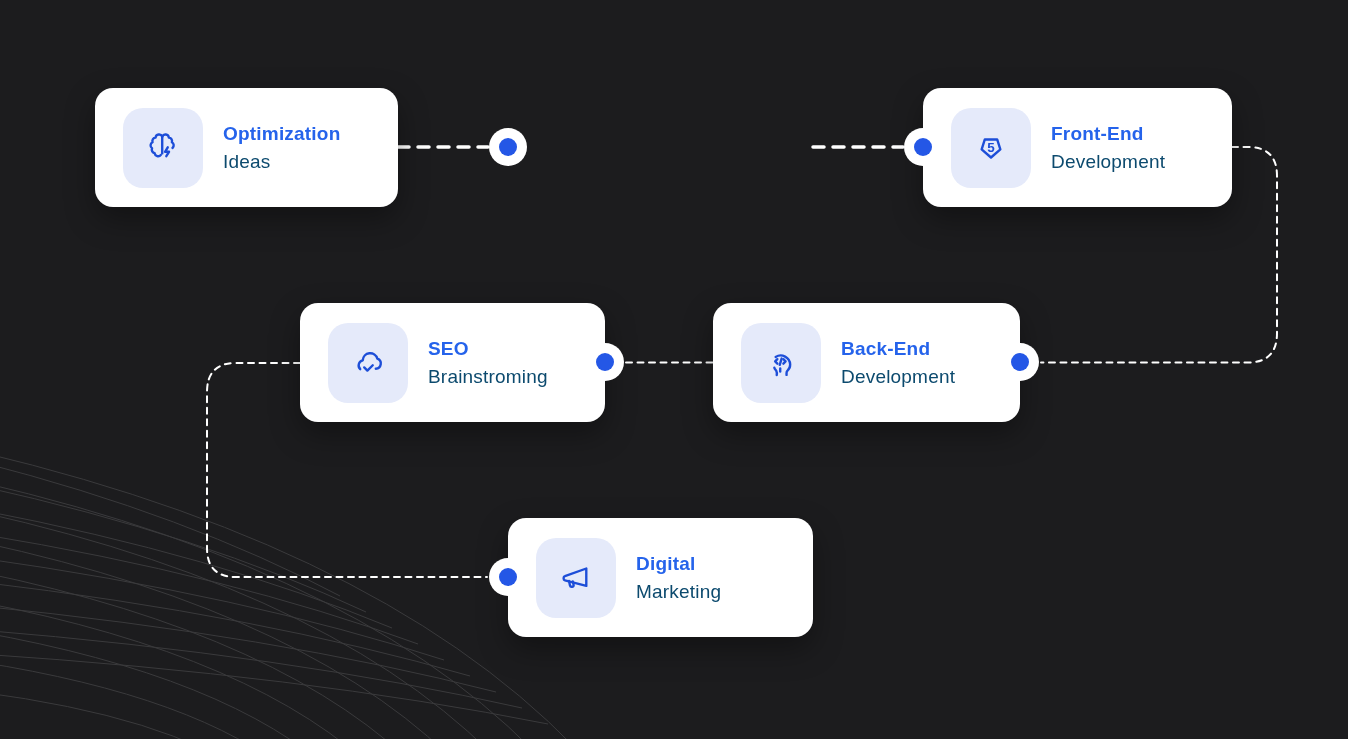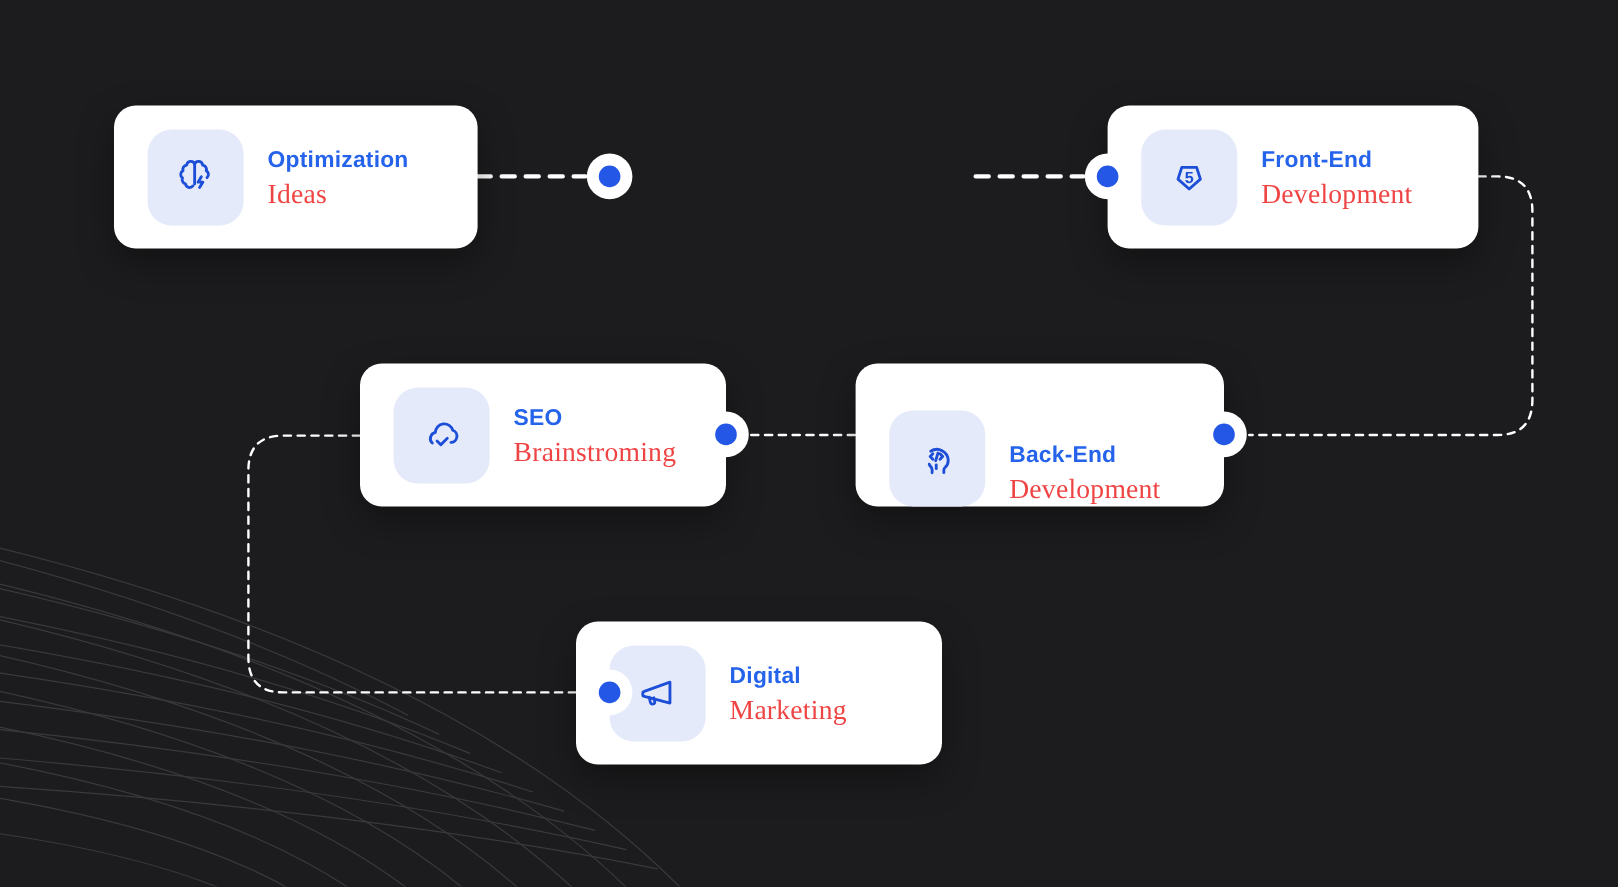--- a/index.html
+++ b/index.html
@@ -13,33 +13,33 @@
 
   .card {
     position:absolute; height:119px; background:#ffffff; border-radius:18px;
     display:flex; align-items:center; padding-left:28px; gap:20px; z-index:2;
     box-shadow:0 12px 30px rgba(0,0,0,.35);
   }
   .c1 { left:95px;  top:88px;  width:303px; }
   .c2 { left:508px; top:88px;  width:305px; }
   .c3 { left:923px; top:88px;  width:309px; }
   .c4 { left:300px; top:303px; width:305px;align-items:center; }
-  .c5 { left:713px; top:303px; width:307px;align-items:flex-end; }
-  .c6 { left:480px; top:518px; width:305px; }
+  .c5 { left:713px; top:303px; width:307px; }
+  .c6 { left:508px; top:518px; width:305px; }
 
   .tile {
     width:80px; height:80px; border-radius:20px; background:#e5eafa;
     display:flex; align-items:center; justify-content:center; flex:0 0 auto;
     color:#1d4ed8;
   }
   .tile svg { width:38px; height:38px; display:block; }
 
   .txt { display:flex; flex-direction:column; }
   .title { color:#2563eb; font-size:19px; font-weight:700; line-height:28px; letter-spacing:.2px; }
-  .sub   { color:#ef4444; font-size:23px; font-weight:400; line-height:28px; letter-spacing:.2px;font-family:Liberation Serif, serif; }
+  .sub   { color:#0c4a6e; font-size:19px; font-weight:400; line-height:28px; letter-spacing:.2px; }
 
   .dot {
     position:absolute; width:38px; height:38px; border-radius:50%; background:#ffffff;
     z-index:3; display:flex; align-items:center; justify-content:center;
   }
   .dot::after { content:""; width:18px; height:18px; border-radius:50%; background:#2457e6; }
   .d1 { left:489px; top:128px; }
   .d2 { left:904px; top:128px; }
   .d3 { left:586px; top:343px; }
   .d4 { left:1001px; top:343px; }

